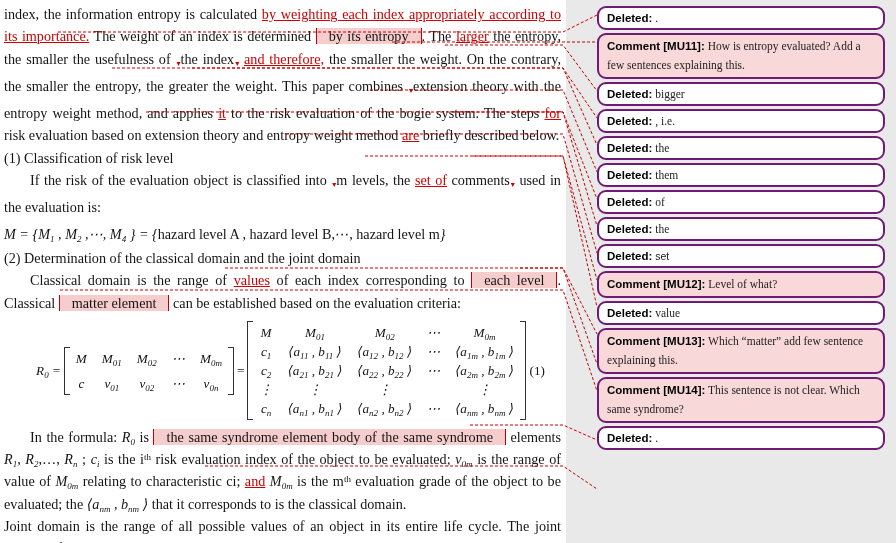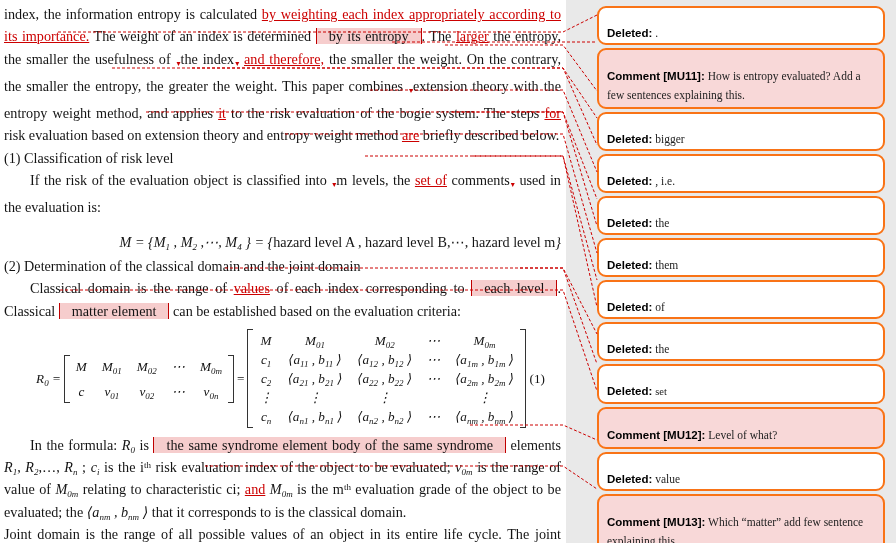--- a/index.html
+++ b/index.html
@@ -3,21 +3,21 @@
 <meta charset="utf-8">
 <style>
   html,body{margin:0;padding:0;background:#fff;}
   #page{position:relative;width:896px;height:543px;overflow:hidden;background:#ffffff;
         font-family:"Liberation Serif","DejaVu Serif",serif;}
   
   #doc{position:absolute;left:0;top:0;width:566px;height:543px;background:#fff;
        box-sizing:border-box;padding:3px 5px 0 4px;}
   .para{font-size:14.2px;line-height:22.3px;text-align:justify;color:#141414;margin:0;}
   .para.ind{text-indent:26px;}
-  .para.center{text-align:right;text-indent:0;margin:12px 0 2px;}
+  .para.center{text-align:left;text-indent:0;margin:4px 0 2px;}
   .rn{}
   .ri{color:#cc0000;text-decoration:underline;}
   .rh{background:#f6cdcd;border-left:1px solid #c00000;border-right:1px solid #c00000;padding:0 12px;}
   .rm{font-style:italic;}
   .rc{color:#cc0000;font-size:8px;font-family:"DejaVu Sans",sans-serif;vertical-align:-2px;
       letter-spacing:-1px;padding:0 1px;}
   sub{font-size:9px;vertical-align:-3px;line-height:0;}
   sup{font-size:9px;vertical-align:4px;line-height:0;}
   
   .eqrow{position:relative;display:flex;align-items:center;justify-content:center;
@@ -26,28 +26,28 @@
   .brl{width:5px;border:1px solid #333;border-right:none;margin-right:4px;}
   .brr{width:5px;border:1px solid #333;border-left:none;margin-left:4px;}
   .mgrid{display:grid;align-items:center;justify-items:center;column-gap:15px;
          padding:3px 2px;line-height:17px;}
   .mgrid.rows2{row-gap:8px;}
   .mgrid.rows5{row-gap:2px;}
   .eqnum{position:absolute;right:16px;top:50%;transform:translateY(-50%);font-style:normal;}
   
   #panel{position:absolute;left:566px;top:0;width:330px;height:543px;background:#e9e9e9;
          box-sizing:border-box;padding:6px 0 0 31px;}
-  .pbox{width:288px;box-sizing:border-box;border:2px solid #f97316;border-radius:9px;
-        background:#ffffff;padding:17px 8px 2px;margin-bottom:3px;
+  .pbox{width:288px;box-sizing:border-box;border:2px solid #701a75;border-radius:9px;
+        background:#ffffff;padding:2px 8px 2px;margin-bottom:3px;
         font-size:11.5px;line-height:16px;color:#222;
         font-family:"Liberation Serif","DejaVu Serif",serif;}
   .pbox.comment{background:#f8d8d8;line-height:19px;}
   .plabel{font-family:"Liberation Sans","DejaVu Sans",sans-serif;font-weight:bold;
           color:#000;font-size:11.5px;}
-  .pmono{font-family:Liberation Serif, serif;font-size:10.5px;}
+  .pmono{font-family:Liberation Sans, sans-serif;font-size:10.5px;}
   
   #leaders{position:absolute;left:0;top:0;width:896px;height:543px;pointer-events:none;}
 </style>
 </head>
 <body>
 
 <div id="page">
   <div id="doc">
       <div class="para"><span class="rn">index, the information entropy is calculated </span><span class="ri">by weighting each index appropriately according to its importance.</span><span class="rn"> The weight of an index is determined </span><span class="rh">by its entropy</span><span class="rn">. The </span><span class="ri">larger</span><span class="rn"> the entropy, the smaller the usefulness of </span><span class="rc">▾</span><span class="rn">the index</span><span class="rc">▾</span><span class="rn"> </span><span class="ri">and therefore,</span><span class="rn"> the smaller the weight. On the contrary, the smaller the entropy, the greater the weight. This paper combines </span><span class="rc">▾</span><span class="rn">extension theory with the entropy weight method, and applies </span><span class="ri">it</span><span class="rn"> to the risk evaluation of the bogie system. The steps </span><span class="ri">for</span><span class="rn"> risk evaluation based on extension theory and entropy weight method </span><span class="ri">are</span><span class="rn"> briefly described below.</span></div>
       <div class="para"><span class="rn">(1) Classification of risk level</span></div>

